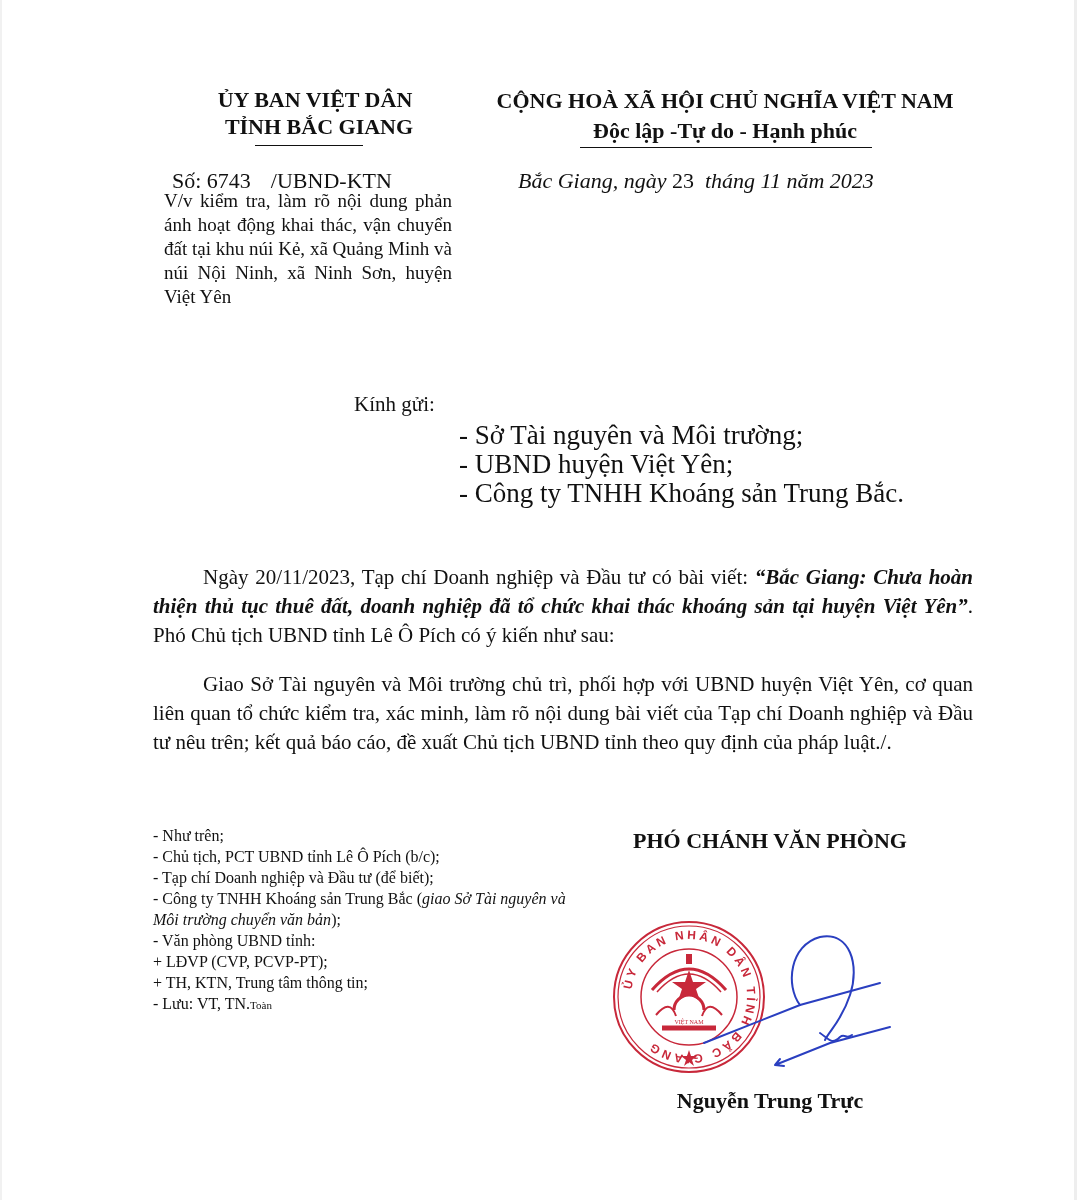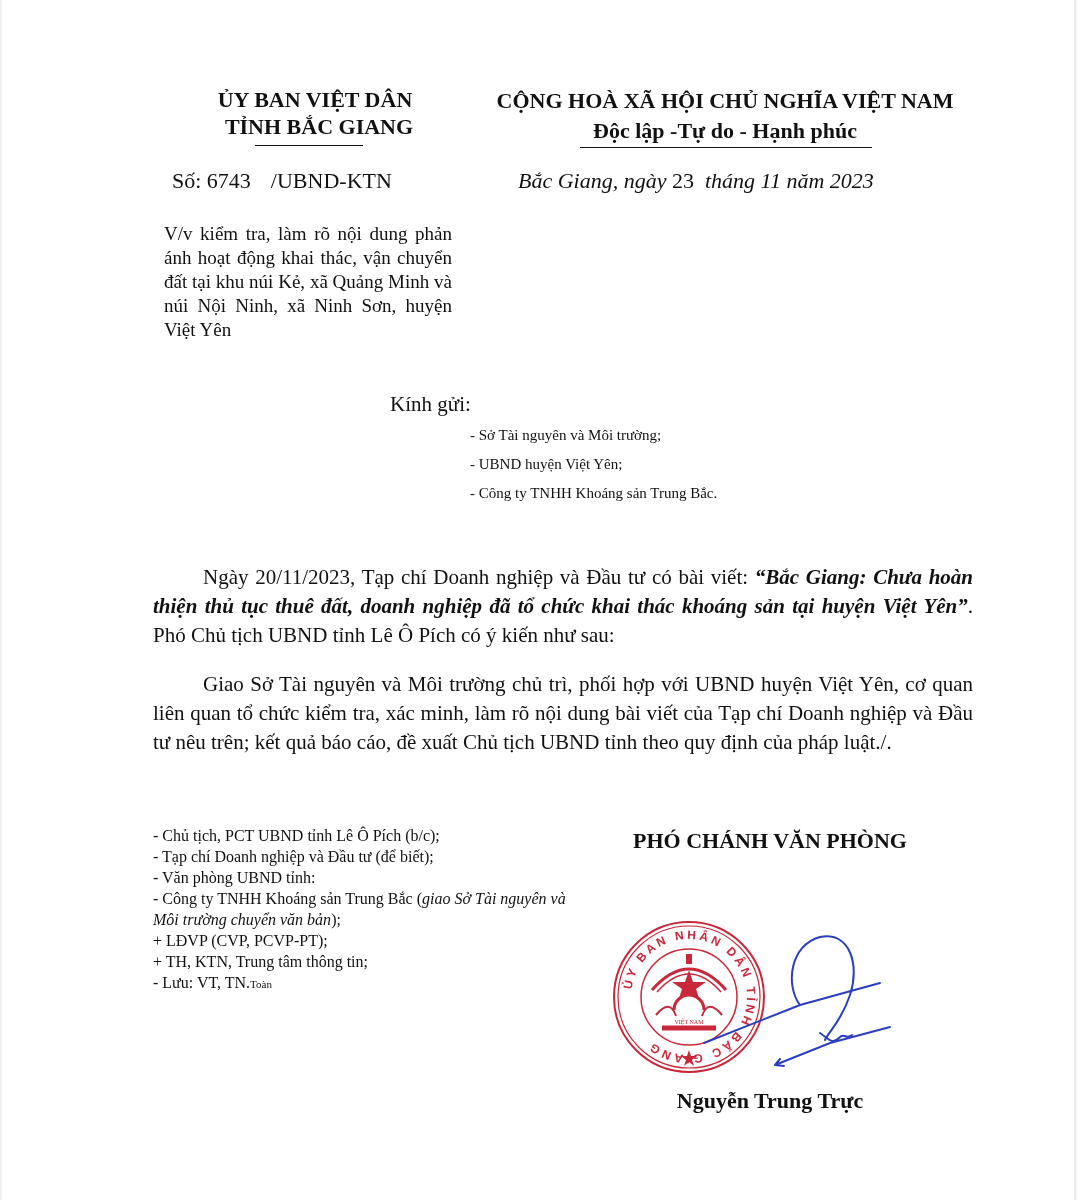--- a/index.html
+++ b/index.html
@@ -17,24 +17,24 @@
     .left-header .line2 { margin-left: 8px; }
     .left-rule { left: 255px; top: 145px; width: 108px; height: 1px; background: #111; }
     .right-header { left: 470px; top: 86px; width: 510px; font-size: 22px; line-height: 30px; }
     .right-rule { left: 580px; top: 147px; width: 292px; height: 1px; background: #111; }
 
     .doc-number { left: 172px; top: 168px; font-size: 22px; }
     .doc-number .gap { display: inline-block; width: 20px; }
     .date-line { left: 518px; top: 168px; font-size: 22px; font-style: italic; }
     .date-line .day { font-style: normal; }
 
-    .subject { left: 164px; top: 222px; width: 288px; font-size: 19px; line-height: 24px; text-align: justify; }
+    .subject { left: 164px; top: 189px; width: 288px; font-size: 19px; line-height: 24px; text-align: justify; }
 
-    .to-label { left: 354px; top: 392px; font-size: 21px; margin-left: 36px; }
-    .to-list { left: 470px; top: 421px; font-size: 15px; line-height: 29px; }
+    .to-label { left: 354px; top: 392px; font-size: 21px; }
+    .to-list { left: 459px; top: 421px; font-size: 27px; line-height: 29px; }
 
     .body-para { left: 153px; width: 820px; font-size: 21px; line-height: 29px; text-align: justify; }
     .p1 { top: 563px; }
     .p2 { top: 670px; }
     .indent { display: inline-block; width: 50px; }
     .q { font-weight: bold; font-style: italic; }
 
     .recipients { left: 153px; top: 825px; width: 420px; font-size: 16px; line-height: 21px; }
     .recipients .title { font-weight: bold; font-style: italic; font-size: 19px; }
     .recipients .sub { font-size: 11px; }
@@ -82,24 +82,25 @@
 </div>
 
 <div class="abs body-para p1">
   <span class="indent"></span><span>Ngày 20/11/2023, Tạp chí Doanh nghiệp và Đầu tư có bài viết: </span><span class="q">“Bắc Giang: Chưa hoàn thiện thủ tục thuê đất, doanh nghiệp đã tổ chức khai thác khoáng sản tại huyện Việt Yên”</span><span>. Phó Chủ tịch UBND tỉnh Lê Ô Pích có ý kiến như sau:</span>
 </div>
 <div class="abs body-para p2">
   <span class="indent"></span><span>Giao Sở Tài nguyên và Môi trường chủ trì, phối hợp với UBND huyện Việt Yên, cơ quan liên quan tổ chức kiểm tra, xác minh, làm rõ nội dung bài viết của Tạp chí Doanh nghiệp và Đầu tư nêu trên; kết quả báo cáo, đề xuất Chủ tịch UBND tỉnh theo quy định của pháp luật./.</span>
 </div>
 
 <div class="abs recipients">
+  <div>- Như trên;</div>
   <div>- Chủ tịch, PCT UBND tỉnh Lê Ô Pích (b/c);</div>
   <div>- Tạp chí Doanh nghiệp và Đầu tư (để biết);</div>
+  <div><span>- Công ty TNHH Khoáng sản Trung Bắc (</span><span class="it">giao Sở Tài nguyên và Môi trường chuyển văn bản</span><span>);</span></div>
   <div>- Văn phòng UBND tỉnh:</div>
-  <div><span>- Công ty TNHH Khoáng sản Trung Bắc (</span><span class="it">giao Sở Tài nguyên và Môi trường chuyển văn bản</span><span>);</span></div>
   <div>+ LĐVP (CVP, PCVP-PT);</div>
   <div>+ TH, KTN, Trung tâm thông tin;</div>
   <div><span>- Lưu: VT, TN.</span><span class="sub">Toàn</span></div>
 </div>
 
 <div class="abs sign-block bold center">
   <div>PHÓ CHÁNH VĂN PHÒNG</div>
 </div>
 
 <svg class="abs stamp" viewBox="0 0 154 154">

